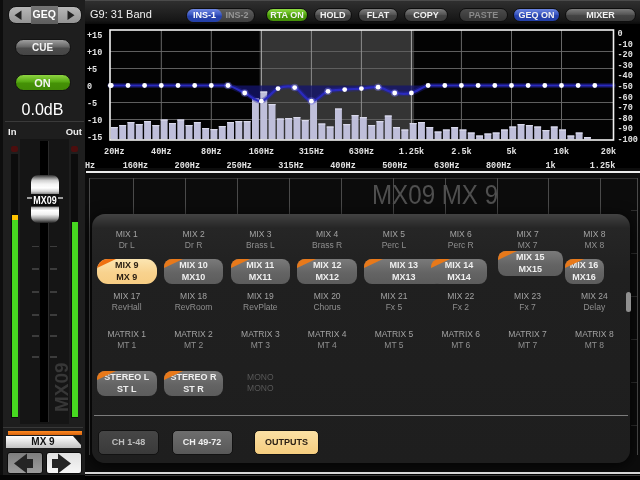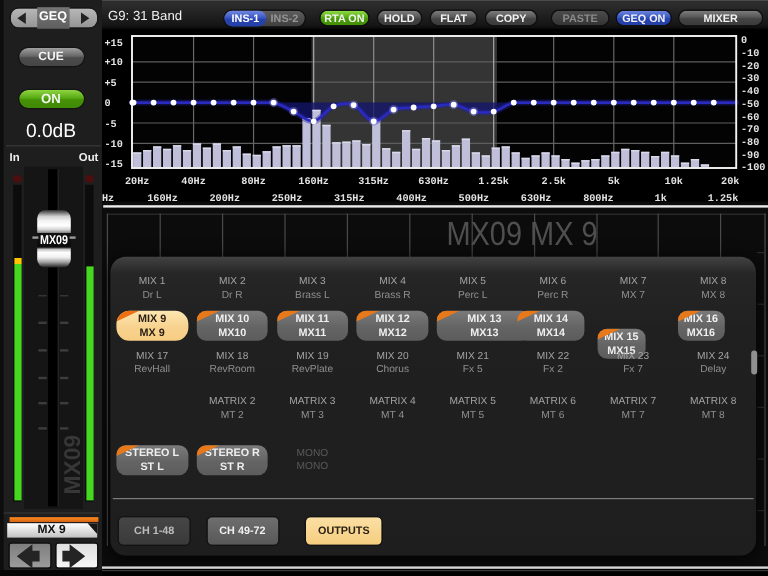--- a/index.html
+++ b/index.html
@@ -422,21 +422,21 @@
 <div class="pbtn" style="left:272.2px;top:45px;width:79px">
         <i></i>
         <div>MIX 13</div>
         <div>MX13</div>
       </div>
 <div class="pbtn" style="left:339.0px;top:45px;width:56px">
         <i></i>
         <div>MIX 14</div>
         <div>MX14</div>
       </div>
-<div class="pbtn" style="left:405.8px;top:60px;width:40px">
+<div class="pbtn" style="left:405.8px;top:37px;width:65px">
         <i></i>
         <div>MIX 15</div>
         <div>MX15</div>
       </div>
 <div class="pbtn" style="left:472.6px;top:45px;width:39px">
         <i></i>
         <div>MIX 16</div>
         <div>MX16</div>
       </div>
 <div class="lbl" style="left:5.0px;top:77px;width:59.5px">
@@ -463,20 +463,24 @@
         <div style="color:#a2a2a2">MIX 22</div>
         <div style="color:#8f8f8f">Fx 2</div>
       </div>
 <div class="lbl" style="left:405.8px;top:77px;width:59.5px">
         <div style="color:#a2a2a2">MIX 23</div>
         <div style="color:#8f8f8f">Fx 7</div>
       </div>
 <div class="lbl" style="left:472.6px;top:77px;width:59.5px">
         <div style="color:#a2a2a2">MIX 24</div>
         <div style="color:#8f8f8f">Delay</div>
+      </div>
+<div class="lbl" style="left:5.0px;top:114.5px;width:59.5px">
+        <div style="color:#a2a2a2">MATRIX 1</div>
+        <div style="color:#8f8f8f">MT 1</div>
       </div>
 <div class="lbl" style="left:71.8px;top:114.5px;width:59.5px">
         <div style="color:#a2a2a2">MATRIX 2</div>
         <div style="color:#8f8f8f">MT 2</div>
       </div>
 <div class="lbl" style="left:138.6px;top:114.5px;width:59.5px">
         <div style="color:#a2a2a2">MATRIX 3</div>
         <div style="color:#8f8f8f">MT 3</div>
       </div>
 <div class="lbl" style="left:205.4px;top:114.5px;width:59.5px">

